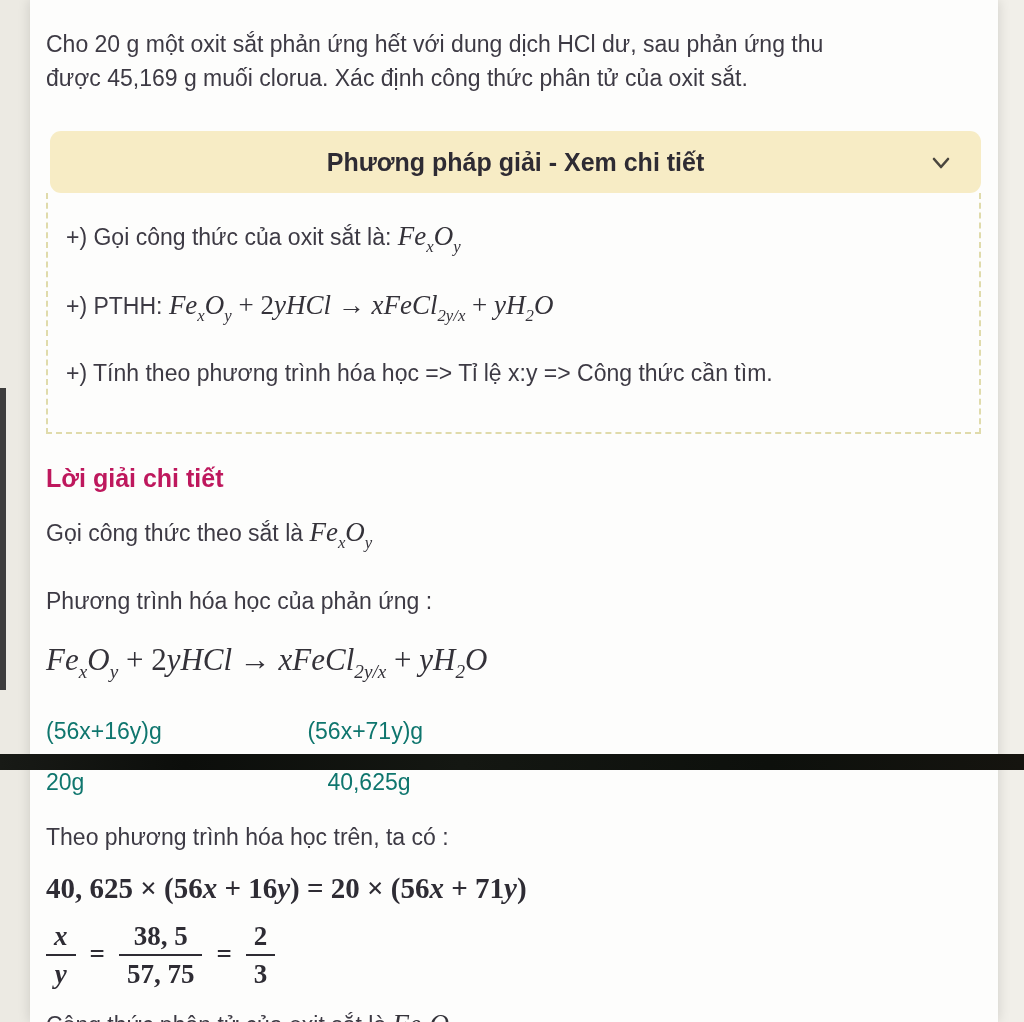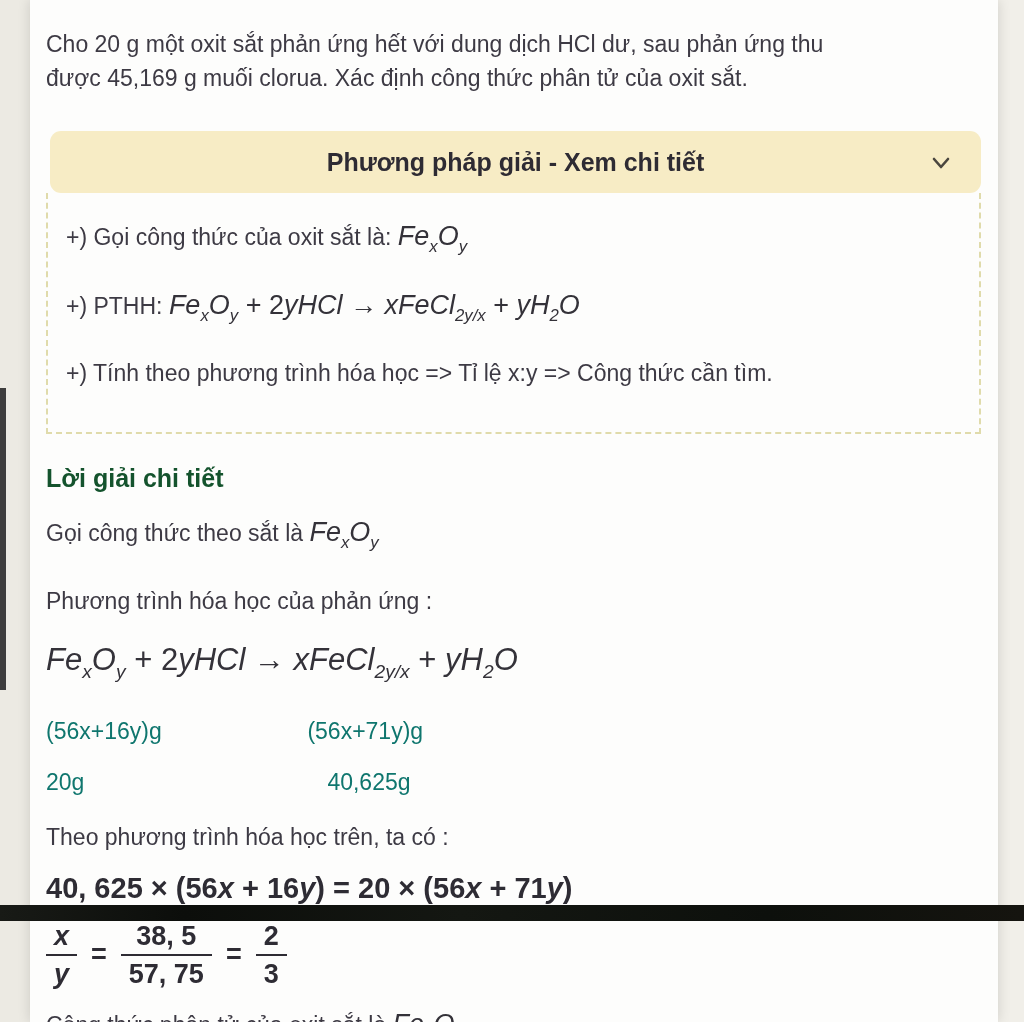--- a/index.html
+++ b/index.html
@@ -1,21 +1,21 @@
 <!DOCTYPE html>
 <html><head>
 <meta charset="utf-8">
 <style>
   * { margin:0; padding:0; box-sizing:border-box; }
   html,body { width:1024px; height:1022px; overflow:hidden; }
   body {
     font-family:"Liberation Sans", sans-serif;
     background:#edebe4;
   }
-  .stage { position:relative; width:1024px; height:921px; background:#edebe4; }
+  .stage { position:relative; width:1024px; height:770px; background:#edebe4; }
 
   
   .strip-left  { position:absolute; left:0; top:0; width:30px; height:1022px; background:#eceae3; }
   .strip-right { position:absolute; right:0; top:0; width:26px; height:1022px; background:#f1efe9; }
 
   
   .sheet {
     position:absolute; left:30px; top:0; width:968px; height:1022px;
     background:#fdfdfc; box-shadow:0 0 12px rgba(0,0,0,.14);
     padding:0 16px; overflow:hidden;
@@ -39,26 +39,26 @@
   .banner-title { font-size:25px; font-weight:bold; color:#2e2b33; }
   .banner-chevron { position:absolute; right:28px; top:20px; width:24px; height:24px; }
 
   .method-box {
     margin:0 1px 0 0; border:2px dashed #e0dbab; border-top:none;
     padding:24px 20px 28px 18px;
   }
   .method-line { margin-bottom:20px; font-size:23px; color:#3d3a44; line-height:38px; }
   .method-line:last-child { margin-bottom:12px; }
 
-  .math { font-family:Liberation Sans, sans-serif; color:#343239; }
+  .math { font-family:Liberation Serif, serif; color:#343239; }
   .math .it { font-style:italic; }
   .math sub { font-size:.62em; font-style:italic; vertical-align:-.4em; letter-spacing:0; }
   .m-inline { font-size:27px; }
 
-  .sol-heading { margin-top:30px; font-size:25px; font-weight:bold; color:#14532d; }
+  .sol-heading { margin-top:30px; font-size:25px; font-weight:bold; color:#be185d; }
   .sol-line { margin-top:24px; }
   .sol-line-math { margin-top:22px; }
 
   .equation { margin-top:20px; font-size:31px; line-height:44px; }
 
   .mass-row { margin-top:24px; font-size:23px; color:#0f766e; }
   .mass-col1 { display:inline-block; width:255px; }
   .mass-indent { margin-left:20px; }
 
   .bold-eq { margin-top:18px; font-size:29px; font-weight:bold; color:#2e2c34; }

